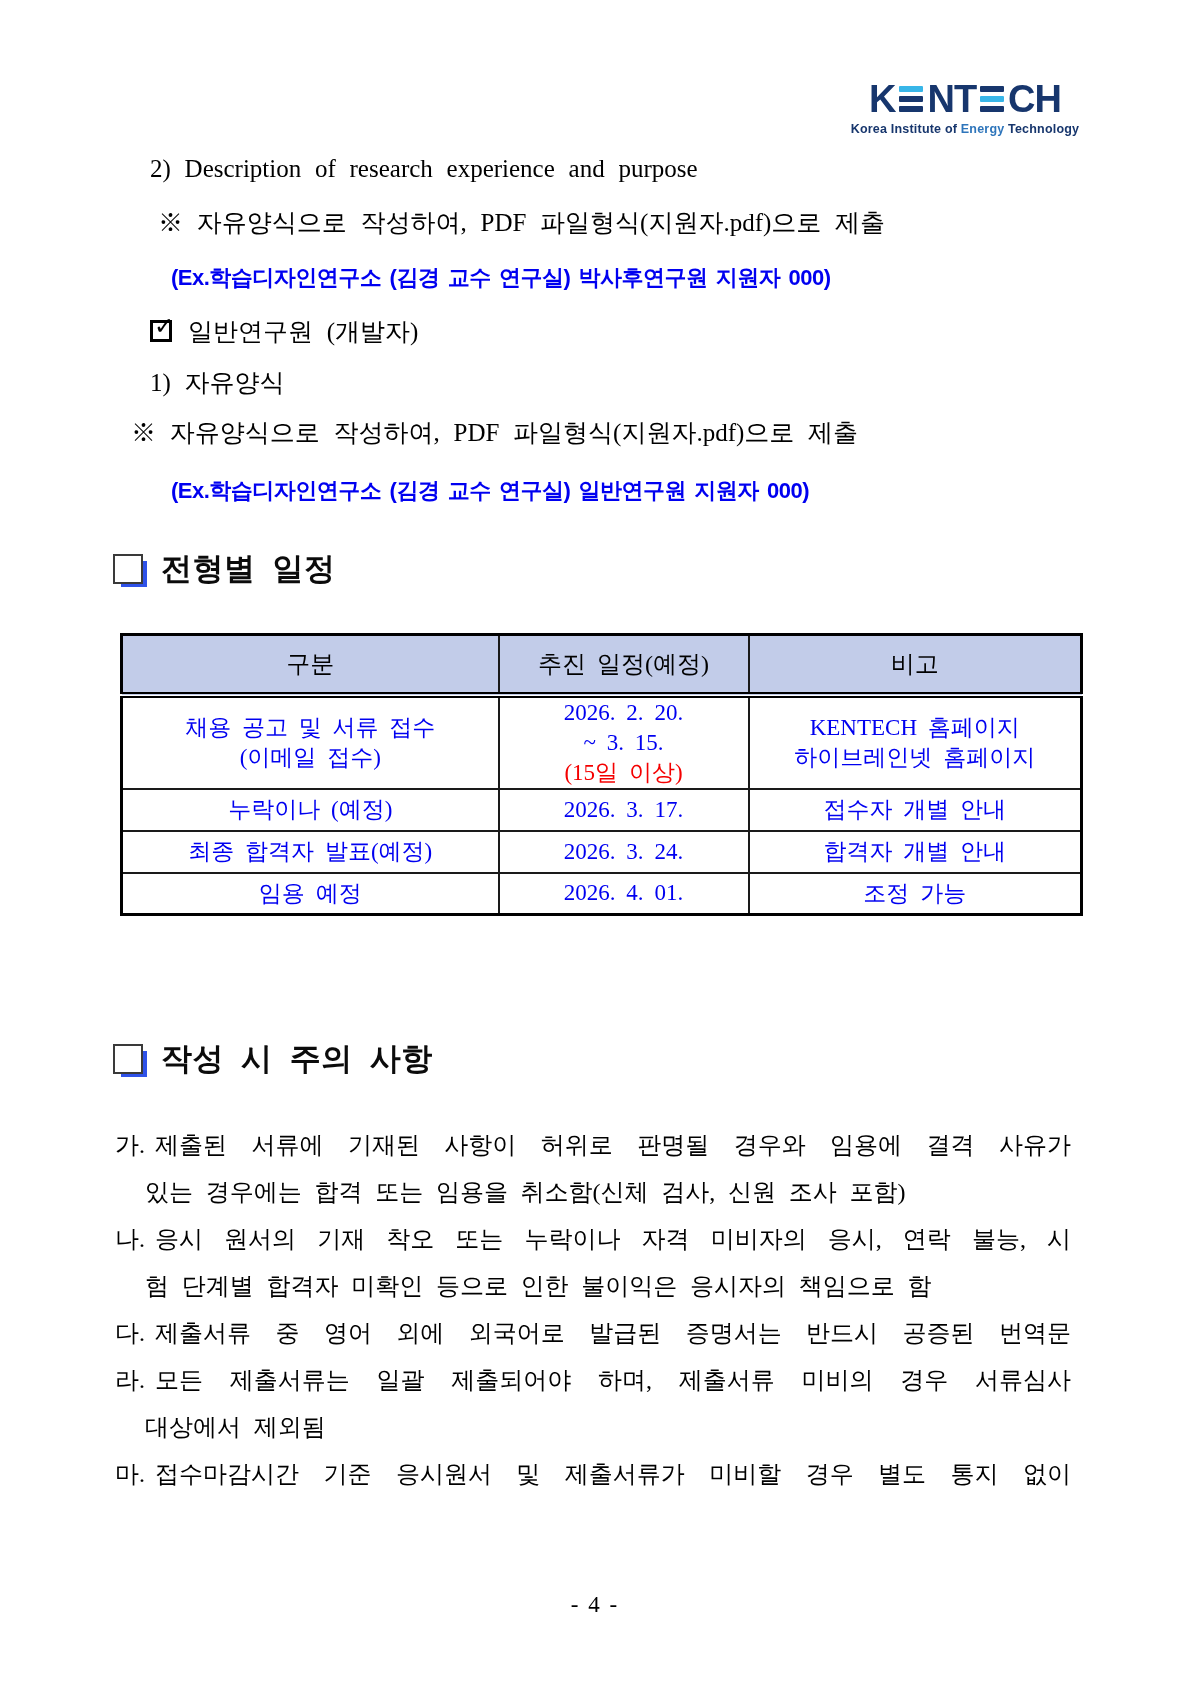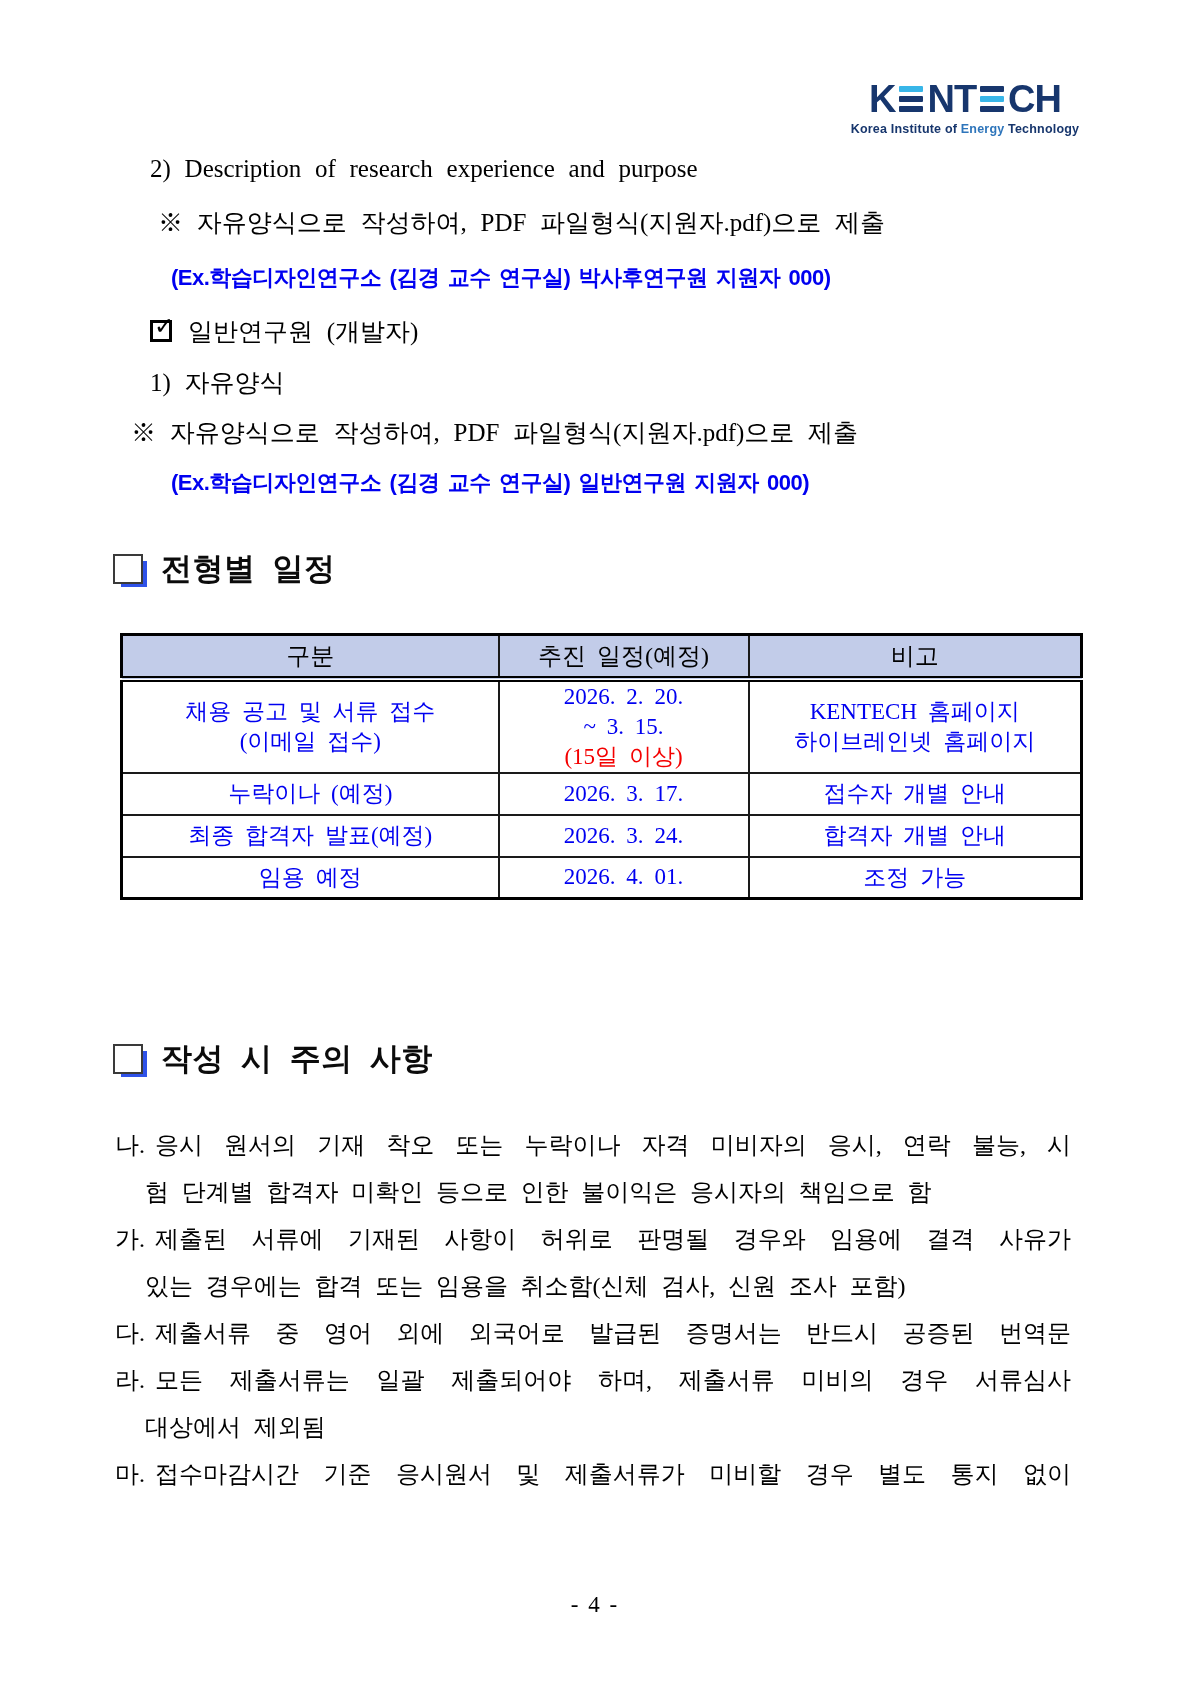--- a/index.html
+++ b/index.html
@@ -34,21 +34,21 @@
   .intro{position:absolute; top:138px; left:113px; width:957px; font-size:25px;}
   .iline{line-height:30px; word-spacing:0.30em; white-space:nowrap;}
   .iline.item{margin-left:37px;}
   .iline.note1{margin-left:45px;}
   .iline.note2{margin-left:18px;}
   .iline.example{
     margin-left:58px; font-family:"Liberation Sans","DejaVu Sans",sans-serif;
     font-weight:700; font-size:22px; color:var(--link-blue); letter-spacing:-0.5px; word-spacing:0.12em;
   }
   .mt10{margin-top:16px;} .mt24{margin-top:24px;} .mt25{margin-top:25px;}
-  .mt21{margin-top:21px;} .mt20{margin-top:20px;} .mt28{margin-top:20px;}
+  .mt21{margin-top:21px;} .mt20{margin-top:20px;} .mt28{margin-top:28px;}
   .checkbox{
     display:inline-block; width:22px; height:22px; border:3px solid #000;
     vertical-align:-2px; margin-right:16px; position:relative; background:#fff;
   }
   .checkbox .check{
     position:absolute; left:1px; top:-9px; font-family:"DejaVu Sans",sans-serif;
     font-size:24px; font-weight:700; color:#000; line-height:1;
   }
 
   
@@ -66,21 +66,21 @@
 
   
   .sched-table{
     position:absolute; top:633px; left:120px; width:960px;
     border-collapse:collapse; table-layout:fixed; text-align:center;
     font-size:23px; word-spacing:0.22em;
   }
   .sched-table th,.sched-table td{border:2px solid #1a1a1a; vertical-align:middle; padding:0 4px;}
   .sched-table{border:3px solid #000;}
   .sched-table thead th{
-    background:var(--header-bg); font-weight:400; color:#000; height:44px;
+    background:var(--header-bg); font-weight:400; color:#000; height:60px;
     border-bottom:6px double #000; font-size:24px;
   }
   .sched-table td{color:var(--link-blue);}
   .sched-table tr.r1 td{height:92px;}
   .sched-table tr.rn td{height:42px;}
   .cell-line{line-height:30px;}
   .cell-line.red{color:var(--alert-red);}
 
   
   .notes{position:absolute; top:1122px; left:115px; width:956px; font-size:24px;}
@@ -182,28 +182,28 @@
     </tbody>
   </table>
 
   <div class="section-header s2">
     <span class="sq-icon"></span>
     <span class="section-title">작성 시 주의 사항</span>
   </div>
 
   <div class="notes">
     <div>
+      <div class="note-line jl"><span class="marker">가.</span><span>제출된 서류에 기재된 사항이 허위로 판명될 경우와 임용에 결격 사유가</span></div>
+      <div class="note-line cont">있는 경우에는 합격 또는 임용을 취소함(신체 검사, 신원 조사 포함)</div>
+    </div>
+    <div>
       <div class="note-line jl"><span class="marker">나.</span><span>응시 원서의 기재 착오 또는 누락이나 자격 미비자의 응시, 연락 불능, 시</span></div>
       <div class="note-line cont">험 단계별 합격자 미확인 등으로 인한 불이익은 응시자의 책임으로 함</div>
     </div>
     <div>
-      <div class="note-line jl"><span class="marker">가.</span><span>제출된 서류에 기재된 사항이 허위로 판명될 경우와 임용에 결격 사유가</span></div>
-      <div class="note-line cont">있는 경우에는 합격 또는 임용을 취소함(신체 검사, 신원 조사 포함)</div>
-    </div>
-    <div>
       <div class="note-line jl"><span class="marker">다.</span><span>제출서류 중 영어 외에 외국어로 발급된 증명서는 반드시 공증된 번역문</span></div>
     </div>
     <div>
       <div class="note-line jl"><span class="marker">라.</span><span>모든 제출서류는 일괄 제출되어야 하며, 제출서류 미비의 경우 서류심사</span></div>
       <div class="note-line cont">대상에서 제외됨</div>
     </div>
     <div>
       <div class="note-line jl"><span class="marker">마.</span><span>접수마감시간 기준 응시원서 및 제출서류가 미비할 경우 별도 통지 없이</span></div>
     </div>
   </div>

